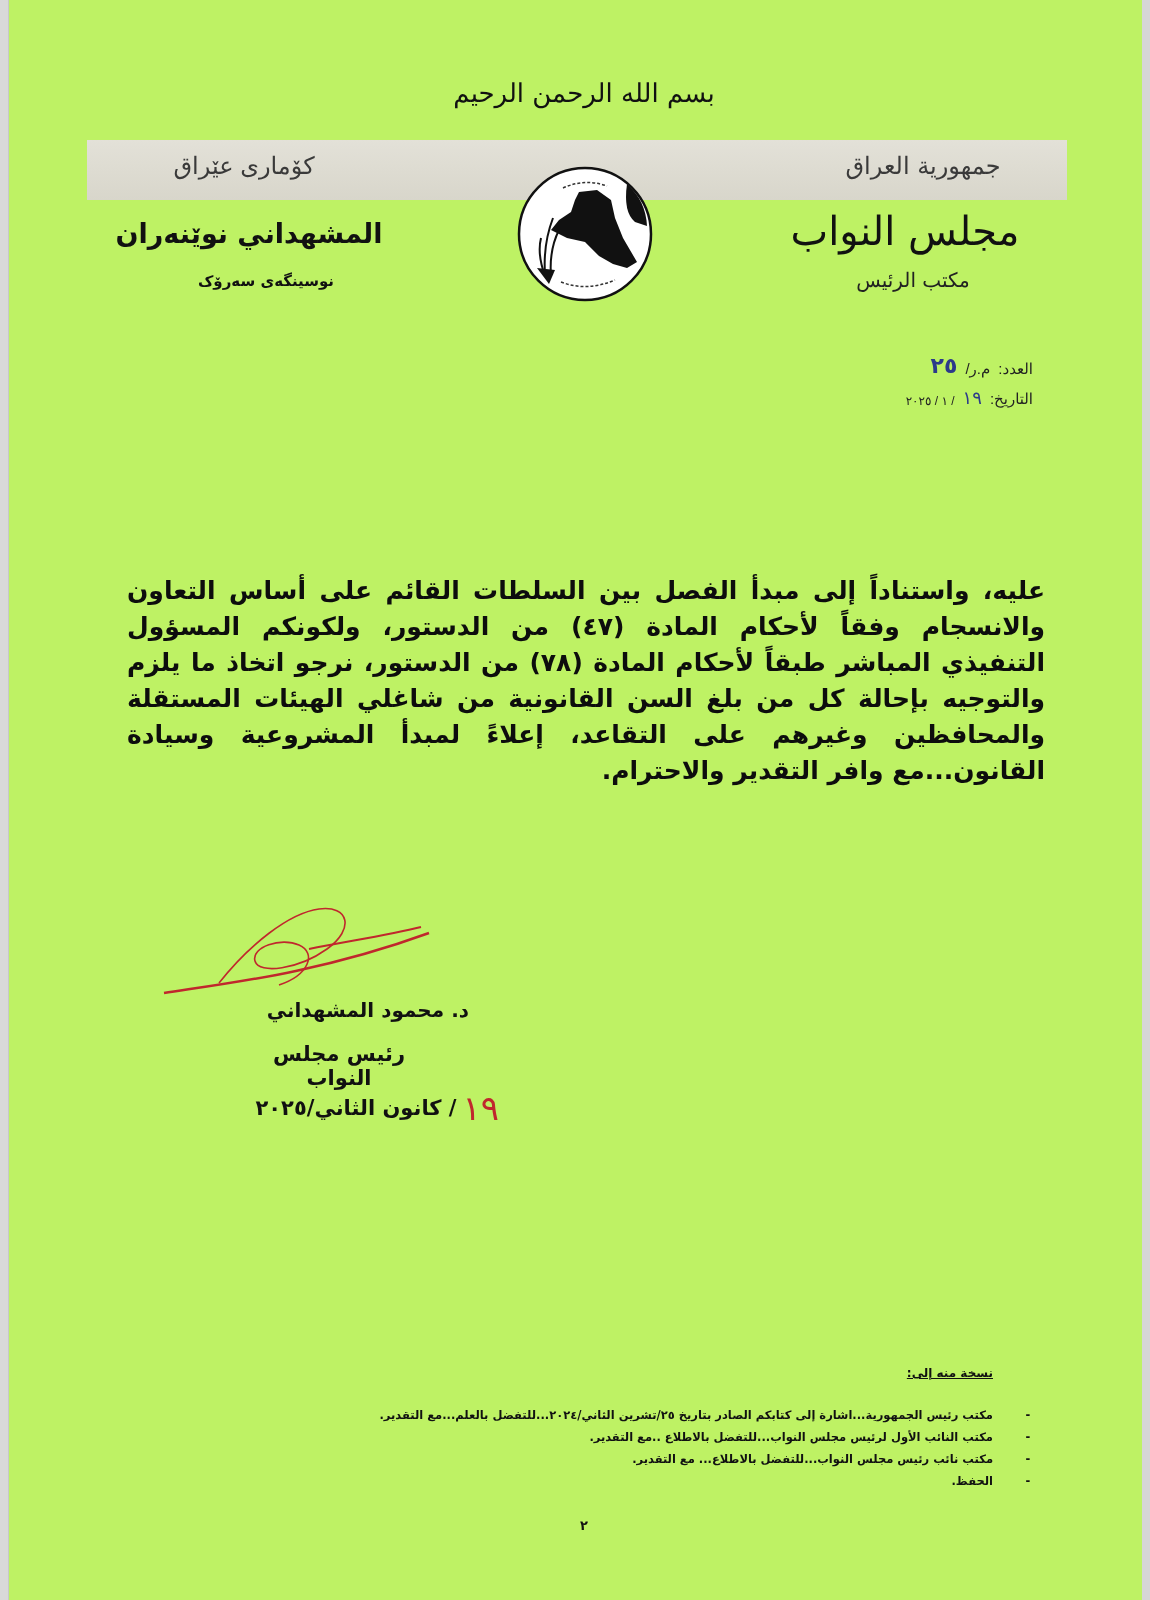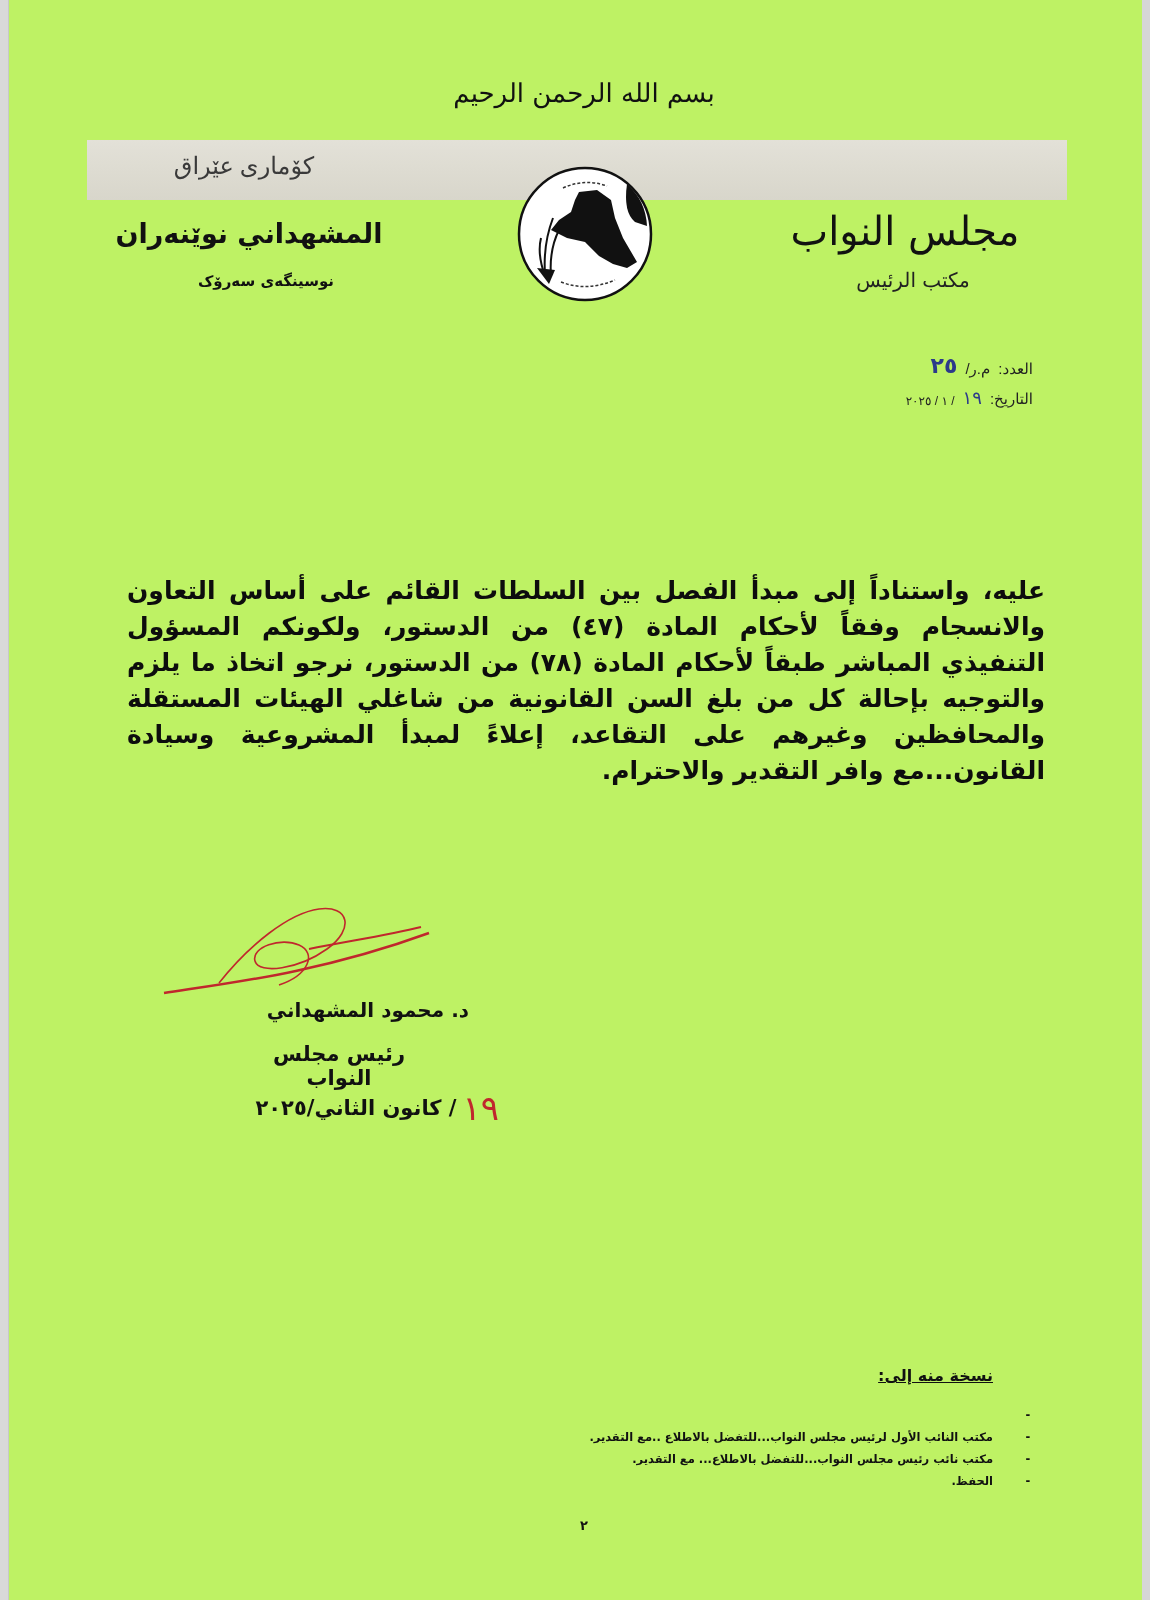--- a/index.html
+++ b/index.html
@@ -19,21 +19,21 @@
     font-family: "DejaVu Serif", serif; font-size: 26px; color: #111;
     letter-spacing: -1px;
   }
   .band {
     position: absolute; left: 78px; top: 140px; width: 980px; height: 60px;
     background: linear-gradient(180deg, #e3e1d8 0%, #d8d6cb 100%);
   }
   .band-left {
     position: absolute; left: 140px; top: 152px; width: 190px; height: 40px;
     direction: rtl; text-align: center;
-    font-family: Liberation Serif, serif; font-size: 24px; color: #3a3a3a;
+    font-family: Liberation Sans, sans-serif; font-size: 24px; color: #3a3a3a;
   }
   .band-right {
     position: absolute; right: 110px; top: 152px; width: 220px; height: 40px;
     direction: rtl; text-align: center;
     font-family: "DejaVu Serif", serif; font-size: 24px; color: #3a3a3a;
   }
   .kurdish-title {
     position: absolute; left: 100px; top: 218px; width: 280px; height: 44px;
     direction: rtl; text-align: center;
     font-family: "DejaVu Sans", sans-serif; font-weight: bold; font-size: 27px; color: #111;
@@ -90,21 +90,21 @@
     direction: rtl; text-align: right; display: flex; flex-direction: row; align-items: center; gap: 6px;
     font-family: "DejaVu Sans", sans-serif; font-weight: bold; font-size: 21px; color: #111;
   }
   .hand-red {
     font-family: "DejaVu Sans", sans-serif; font-weight: normal;
     color: #c0272d; font-size: 34px;
   }
   .cc-heading {
     position: absolute; right: 150px; top: 1366px; width: 120px; height: 22px;
     direction: rtl; text-align: right;
-    font-family: "DejaVu Sans", sans-serif; font-weight: bold; font-size: 16px; color: #111;
+    font-family: "DejaVu Sans", sans-serif; font-weight: bold; font-size: 12px; color: #111;
     text-decoration: underline;
   }
   .cc-list {
     position: absolute; right: 110px; top: 1404px; width: 700px;
     direction: rtl; list-style: none; margin: 0; padding: 0;
     font-family: "DejaVu Sans", sans-serif; font-weight: bold; font-size: 11.5px; color: #111;
   }
   .cc-item { height: 22px; display: flex; align-items: center; gap: 30px; }
   .cc-bullet { width: 10px; text-align: center; font-weight: bold; }
   .page-num {
@@ -117,20 +117,21 @@
 </style>
 </head>
 <body>
 
 <div class="page">
 
   <div class="basmala">بسم الله الرحمن الرحيم</div>
 
   <div class="band"></div>
   <div class="band-left">كۆماری عێراق</div>
+  <div class="band-right">جمهورية العراق</div>
 
   <div class="kurdish-title">المشهداني نوێنەران</div>
   <div class="kurdish-sub">نوسینگەی سەرۆک</div>
 
   <div class="arabic-title">مجلس النواب</div>
   <div class="arabic-sub">مكتب الرئيس</div>
 
   <svg class="emblem" viewBox="0 0 140 140">
     <circle cx="70" cy="70" r="66" fill="#fff" stroke="#111" stroke-width="2.5"></circle>
     <path d="M112 20 A60 60 0 0 1 132 62 L120 58 Q108 48 112 20 Z" fill="#111"></path>
@@ -168,20 +169,21 @@
   <div class="signer-title">رئيس مجلس النواب</div>
   <div class="signer-date">
     <span class="hand-red">١٩</span>
     <span>/ كانون الثاني/٢٠٢٥</span>
   </div>
 
   <div class="cc-heading">نسخة منه إلى:</div>
   <ul class="cc-list">
     <li class="cc-item">
       <span class="cc-bullet">-</span>
+      <span>مكتب رئيس الجمهورية...اشارة إلى كتابكم الصادر بتاريخ ٢٥/تشرين الثاني/٢٠٢٤...للتفضل بالعلم...مع التقدير.</span>
     </li>
     <li class="cc-item">
       <span class="cc-bullet">-</span>
       <span>مكتب النائب الأول لرئيس مجلس النواب...للتفضل بالاطلاع ..مع التقدير.</span>
     </li>
     <li class="cc-item">
       <span class="cc-bullet">-</span>
       <span>مكتب نائب رئيس مجلس النواب...للتفضل بالاطلاع... مع التقدير.</span>
     </li>
     <li class="cc-item">

